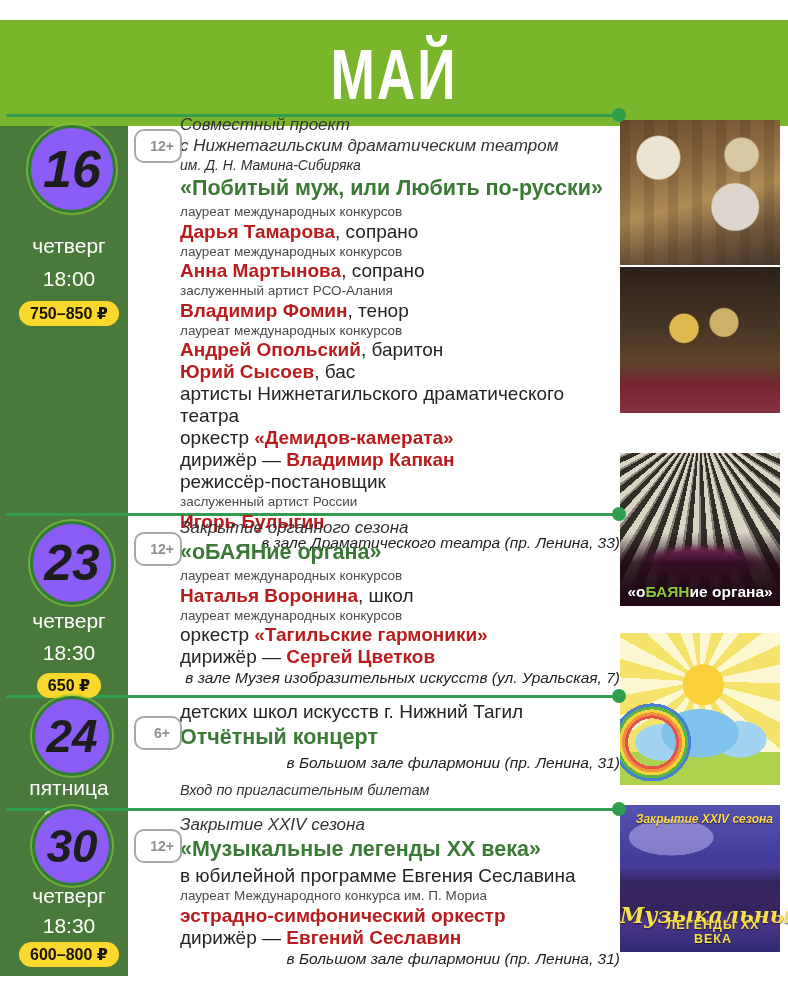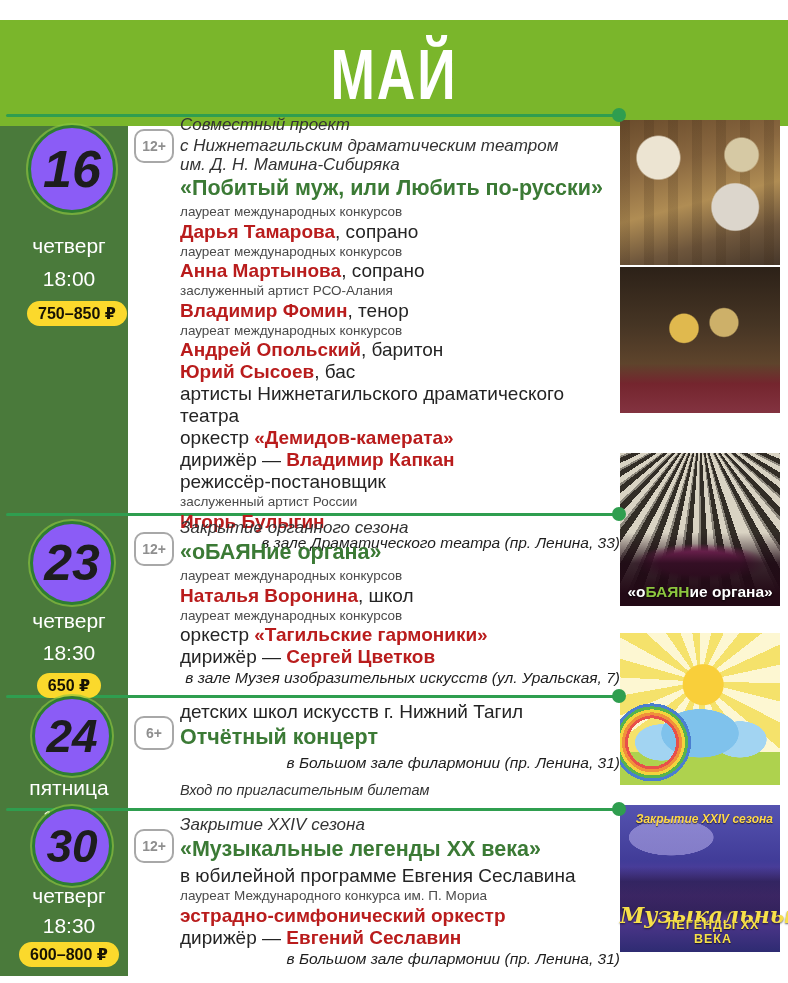--- a/index.html
+++ b/index.html
@@ -19,27 +19,27 @@
   .datecircle{position:absolute;background:#8b5cf6;border:3px solid #2e7d32;border-radius:50%;
               box-shadow:0 0 0 2px rgba(140,198,63,.65);display:flex;align-items:center;justify-content:center;
               color:#1d1d1d;font-weight:bold;z-index:3;font-style:italic;}
   .sidelabel{position:absolute;left:0;width:138px;text-align:center;color:#fff;font-size:21px;z-index:3;}
   .badgewrap{position:absolute;left:0;width:138px;text-align:center;z-index:3;}
   .price{display:inline-block;background:var(--badge,#fbd92c);color:#171204;font-weight:bold;font-size:16px;
          padding:3px 11px;border-radius:15px;}
   
   .event{position:absolute;left:134px;width:486px;z-index:2;}
   .age{position:absolute;left:0;top:15px;width:36px;height:30px;border:2px solid #a8a8a8;border-radius:10px;
-       color:#8f8f8f;font-weight:bold;font-size:14px;display:flex;align-items:center;justify-content:center;background:#fff;}
+       color:#8f8f8f;font-weight:bold;font-size:14px;display:flex;align-items:center;justify-content:center;background:#fff;padding-left:8px;}
   .col{margin-left:46px;width:440px;}
   .ln{color:#242424;}
   .ln span{white-space:pre-wrap;}
   .ln .b{font-weight:bold;color:#b91c1c;}
   .ln-intro{font-style:italic;font-size:17px;line-height:21px;color:#333;}
-  .ln-intro2{font-style:italic;font-size:17px;line-height:18px;color:#333;}
+  .ln-intro2{font-style:italic;font-size:14px;line-height:18px;color:#333;}
   .ln-title{font-weight:bold;font-size:21.5px;line-height:27px;color:var(--title,#3b7a35);margin:1px 0 2px;}
   .ln-small{font-size:13.5px;line-height:16.5px;color:#4b4b4b;margin-top:1px;}
   .ln-row{font-size:19px;line-height:22px;}
   .ln-venue{font-style:italic;font-size:15.5px;line-height:19px;text-align:right;color:#1d1d1d;}
   .ln-note{font-style:italic;font-size:14.5px;line-height:18px;margin-top:9px;color:#333;}
   
   .photo{position:absolute;left:620px;width:160px;z-index:1;}
   .p1{background:
       radial-gradient(circle at 24% 26%, #ece4d2 0 13%, rgba(236,228,210,0) 14%),
       radial-gradient(circle at 76% 24%, #d6c9a4 0 10%, rgba(214,201,164,0) 11%),
@@ -90,21 +90,21 @@
     <div class="sepdot" style="top: 507px;"></div>
     <div class="sep" style="top: 695px;"></div>
     <div class="sepdot" style="top: 689px;"></div>
     <div class="sep" style="top: 808px;"></div>
     <div class="sepdot" style="top: 802px;"></div>
     <div class="datecircle" style="top: 125px; left: 28px; height: 82px; width: 82px; font-size: 52px;">
       <span>16</span>
     </div>
     <div class="sidelabel" style="top: 234px;">четверг</div>
     <div class="sidelabel" style="top: 267px;">18:00</div>
-    <div class="badgewrap" style="top: 301px; padding-left: 8px;"><span class="price">750–850 ₽</span></div>
+    <div class="badgewrap" style="top: 301px;"><span class="price">750–850 ₽</span></div>
     <div class="datecircle" style="top: 521px; left: 30px; height: 78px; width: 78px; font-size: 50px;">
       <span>23</span>
     </div>
     <div class="sidelabel" style="top: 609px;">четверг</div>
     <div class="sidelabel" style="top: 641px;">18:30</div>
     <div class="badgewrap" style="top: 673px;"><span class="price">650 ₽</span></div>
     <div class="datecircle" style="top: 696px; left: 32px; height: 74px; width: 74px; font-size: 46px;">
       <span>24</span>
     </div>
     <div class="sidelabel" style="top: 776px;">пятница</div>

